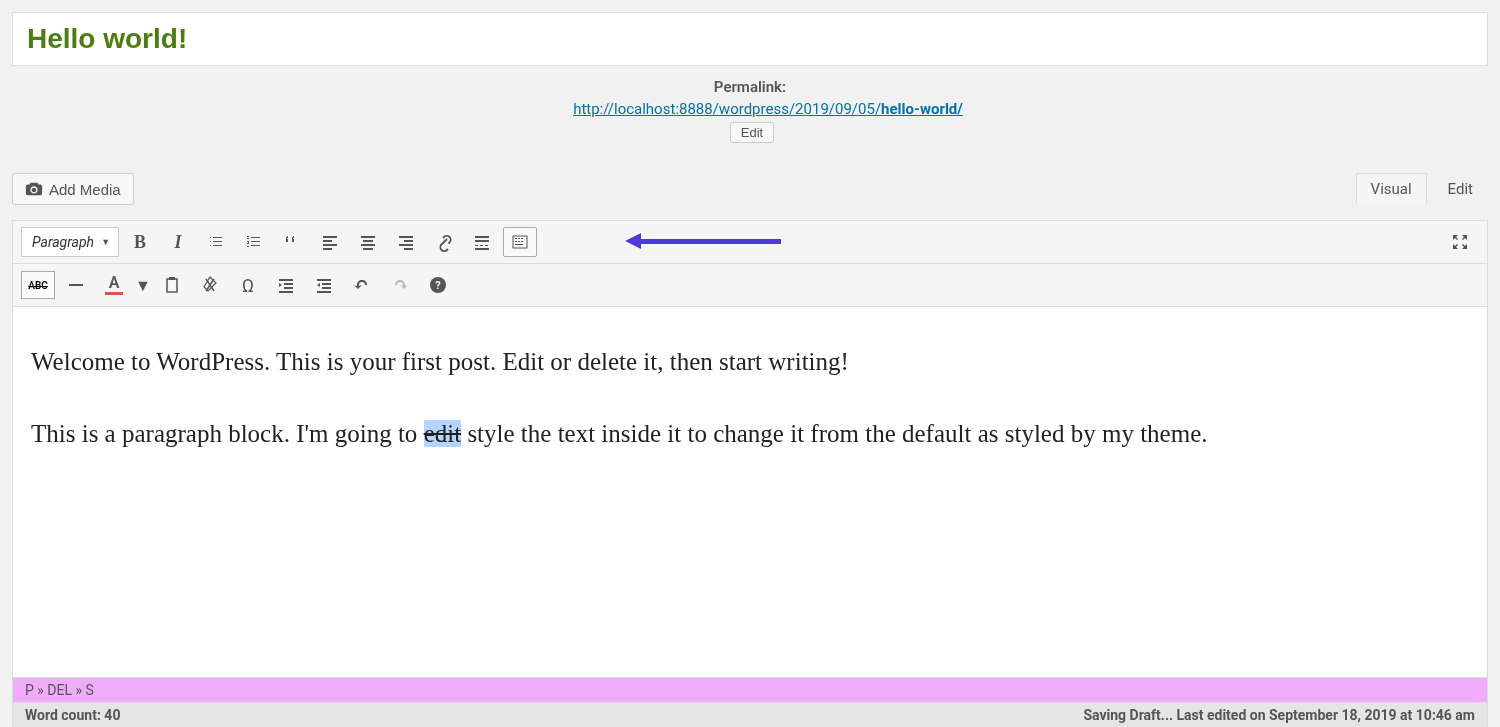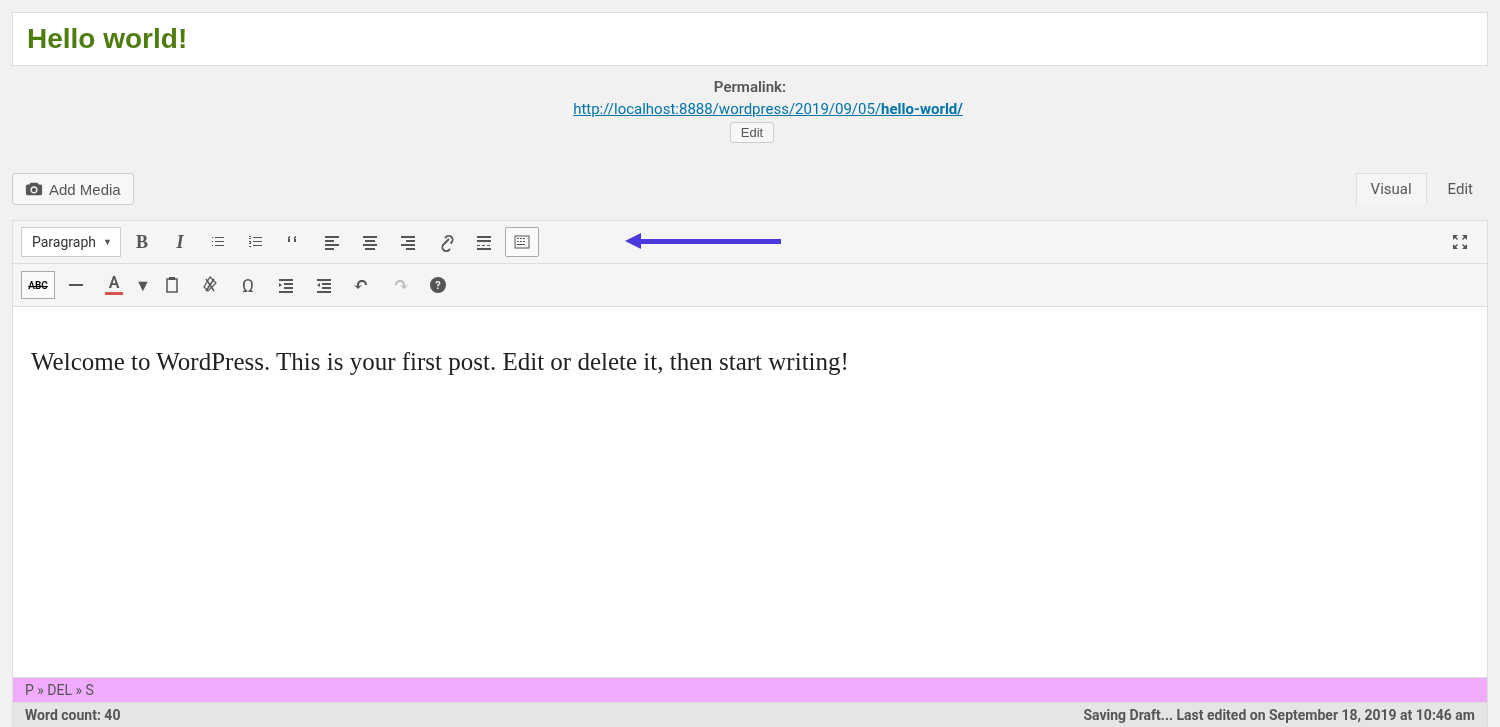--- a/index.html
+++ b/index.html
@@ -101,20 +101,21 @@
     background: #fff;
     border: 1px solid #ccc;
     padding: 4px 24px 4px 10px;
     font-size: 14px;
     color: #333;
     cursor: pointer;
     position: relative;
     display: flex;
     align-items: center;
     height: 30px;
+    font-style: italic;
   }
   .format-select::after {
     content: "▼";
     font-size: 9px;
     color: #555;
     position: absolute;
     right: 8px;
   }
   .tb-btn {
     width: 34px;
@@ -349,20 +350,23 @@
       <div class="tb-btn">
           <svg viewBox="0 0 20 20">
             <circle cx="10" cy="10" r="8" fill="#555"></circle>
             <text x="10" y="14" font-size="11" text-anchor="middle" fill="#f5f5f5" font-weight="bold">?</text>
           </svg>
         </div>
     </div>
 
     <div class="content-area">
       <p>Welcome to WordPress. This is your first post. Edit or delete it, then start writing!</p>
+      <p>
+        <span>This is a paragraph block. I'm going to </span><span class="strike sel">edit</span><span> style the text inside it to change it from the default as styled by my theme.</span>
+      </p>
     </div>
 
     <div class="path-bar">P » DEL » S</div>
     <div class="status-bar">
       <span>Word count: 40</span>
       <span>Saving Draft... Last edited on September 18, 2019 at 10:46 am</span>
     </div>
   </div>
 
 </div>

